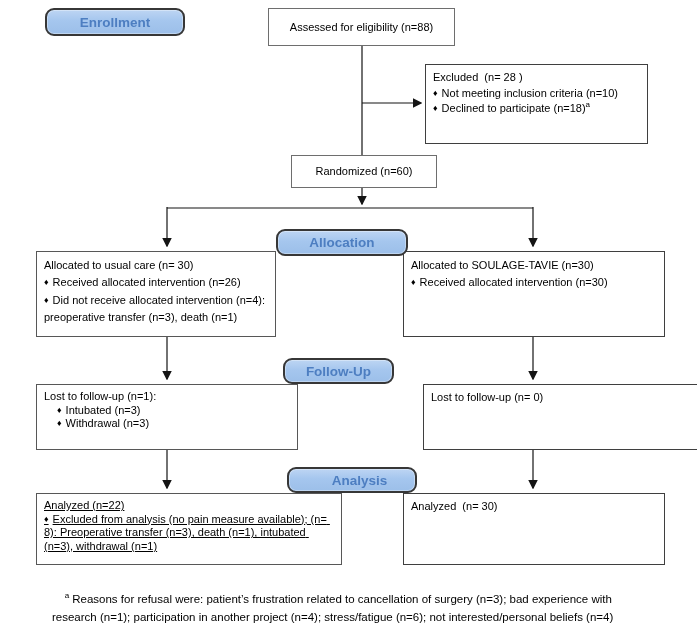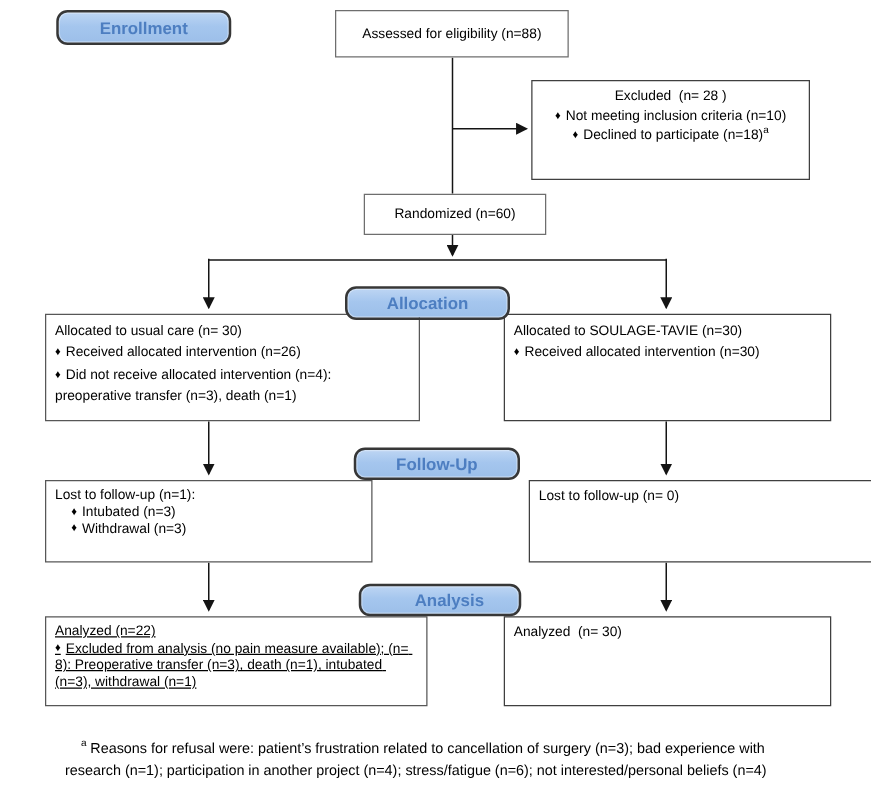--- a/index.html
+++ b/index.html
@@ -6,21 +6,21 @@
   .canvas{
     position:relative;width:697px;height:636px;background:#ffffff;
     font-family:"Liberation Sans",sans-serif;color:#000;overflow:hidden;
   }
   .connectors{position:absolute;left:0;top:0;width:697px;height:636px;z-index:1;pointer-events:none;}
   .box{
     position:absolute;background:#fff;border:1px solid #575757;
     font-size:11px;line-height:1.32;padding:5px 7px;box-sizing:border-box;z-index:2;
   }
   .box.center{display:flex;align-items:center;justify-content:center;text-align:center;padding:2px 4px;}
-  .lh-med{line-height:1.42;text-align:center;}
+  .lh-med{line-height:1.42;}
   .lh-wide{line-height:1.58;}
   .lh-tight{line-height:1.24;}
   .line{white-space:pre-wrap;}
   .glyph{font-size:9px;margin-right:4px;position:relative;top:-1px;}
   .indent{padding-left:13px;}
   .stage{
     position:absolute;display:flex;align-items:center;justify-content:center;
     background:linear-gradient(180deg,#bdd5f3 0%,#a5c6ee 45%,#9cbfe9 100%);
     border:2px solid #373737;border-radius:9px;box-sizing:border-box;
     color:#4d7ec1;font-weight:bold;font-size:13.5px;z-index:3;
@@ -62,42 +62,42 @@
     <line x1="167" y1="450" x2="167" y2="488" stroke="#141414" stroke-width="1.2" marker-end="url(#arr)"></line>
     <line x1="533" y1="450" x2="533" y2="488" stroke="#141414" stroke-width="1.2" marker-end="url(#arr)"></line>
   </svg>
 
   <div class="stage" style="left:276px;top:229px;width:132px;height:27px;">
     <span>Allocation</span>
   </div>
   <div class="stage" style="left:45px;top:8px;width:140px;height:28px;">
     <span>Enrollment</span>
   </div>
-  <div class="stage" style="left:283px;top:358px;width:133px;height:26px;">
+  <div class="stage" style="left:283px;top:358px;width:111px;height:26px;">
     <span>Follow-Up</span>
   </div>
   <div class="stage" style="left:287px;top:467px;width:130px;height:26px;padding-left:15px;">
     <span>Analysis</span>
   </div>
 
   <div class="box center" style="left:268px;top:8px;width:187px;height:38px;border-color:#6e6e6e;text-align:center;">
     <span class="line">Assessed for eligibility (n=88)</span>
   </div>
 
   <div class="box lh-med" style="left:425px;top:64px;width:223px;height:80px;border-color:#3f3f3f;">
     <div class="line">Excluded  (n= 28 )</div>
     <div class="line"><span class="glyph">♦</span><span class="line">Not meeting inclusion criteria (n=10)</span></div>
     <div class="line"><span class="glyph">♦</span><span class="line">Declined to participate (n=18)</span><sup>a</sup></div>
   </div>
 
   <div class="box center" style="left:291px;top:155px;width:146px;height:33px;border-color:#6e6e6e;">
     <span class="line">Randomized (n=60)</span>
   </div>
 
-  <div class="box lh-wide" style="left:36px;top:251px;width:300px;height:86px;">
+  <div class="box lh-wide" style="left:36px;top:251px;width:240px;height:86px;">
     <div class="line">Allocated to usual care (n= 30)</div>
     <div class="line"><span class="glyph">♦</span><span class="line">Received allocated intervention (n=26)</span></div>
     <div class="line"><span class="glyph">♦</span><span class="line">Did not receive allocated intervention (n=4): preoperative transfer (n=3), death (n=1)</span></div>
   </div>
 
   <div class="box lh-wide" style="left:403px;top:251px;width:262px;height:86px;border-color:#3f3f3f;">
     <div class="line">Allocated to SOULAGE-TAVIE (n=30)</div>
     <div class="line"><span class="glyph">♦</span><span class="line">Received allocated intervention (n=30)</span></div>
   </div>
 

